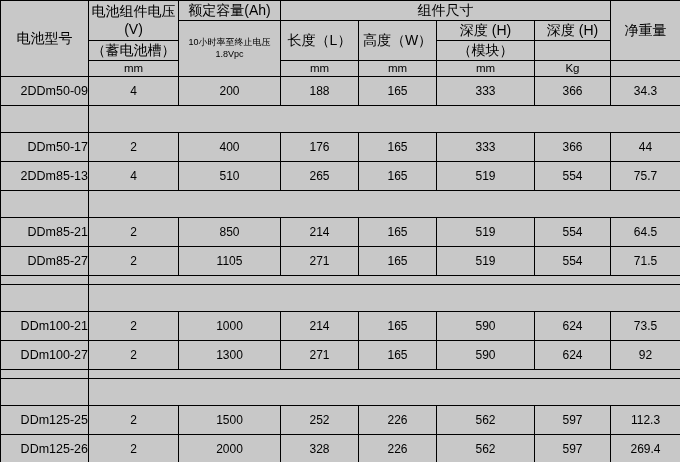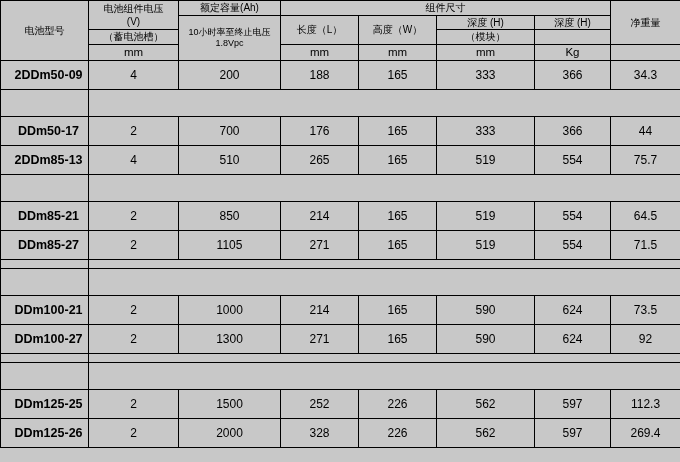--- a/index.html
+++ b/index.html
@@ -27,43 +27,43 @@
     border: 1px solid #000000;
     text-align: center;
     vertical-align: middle;
     font-weight: normal;
     color: #000000;
     background: #c8c8c8;
     padding: 0;
   }
   
   .hdr {
-    font-size: 10px;
+    font-size: 14px;
     line-height: 1.35;
     padding: 2px 1px;
   }
   .hdr-small {
     font-size: 9px;
     line-height: 1.25;
     padding: 2px 2px;
     margin-left: 44px;
   }
   .unit {
     font-size: 11.5px;
   }
   
   .row-data td {
     font-size: 12px;
     height: 28px;
   }
   .row-data td.model {
     font-size: 12.5px;
-    text-align: center;
+    text-align: right;
     padding-left: 8px;
-    font-weight: bold;
+    font-weight: normal;
   }
   .row-black td {
     background: #000000;
     border: 1px solid #000000;
     height: 26px;
     padding: 0;
   }
   .row-black td.model {
     background: #c8c8c8;
   }
@@ -140,21 +140,21 @@
         <td>366</td>
         <td>34.3</td>
       </tr>
       <tr class="row-black">
         <td class="model"></td>
         <td colspan="7"></td>
       </tr>
       <tr class="row-data">
         <td class="model">DDm50-17</td>
         <td>2</td>
-        <td>700</td>
+        <td>400</td>
         <td>176</td>
         <td>165</td>
         <td>333</td>
         <td>366</td>
         <td>44</td>
       </tr>
       <tr class="row-data">
         <td class="model">2DDm85-13</td>
         <td>4</td>
         <td>510</td>

